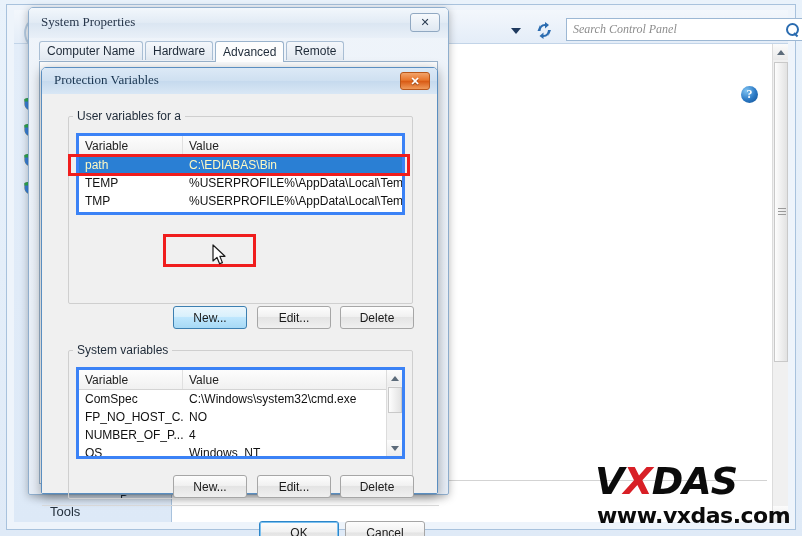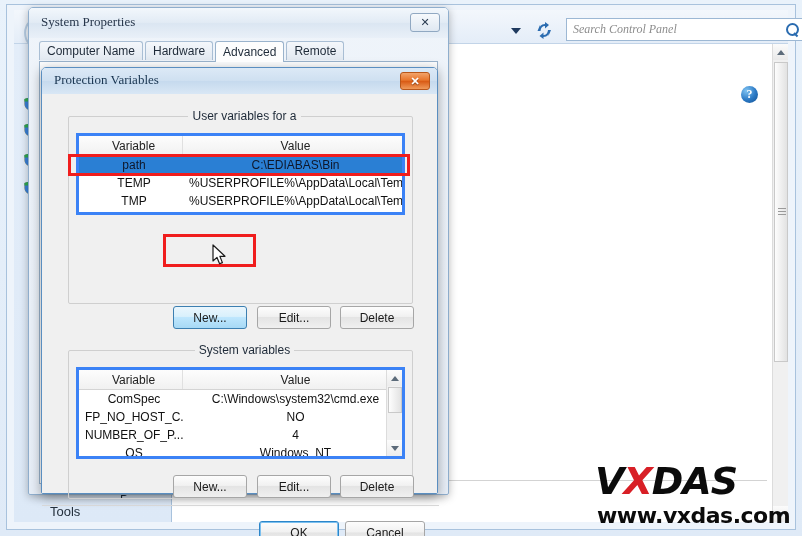--- a/index.html
+++ b/index.html
@@ -227,21 +227,20 @@
     position: absolute; right: 7px; top: 4px; width: 30px; height: 18px;
     background: linear-gradient(to bottom, #f2a36a 0%, #e8752c 45%, #d95b15 52%, #f09a5a 100%);
     border: 1px solid #b8561a; border-radius: 3px;
     display: flex; align-items: center; justify-content: center;
     color: #fff; font-size: 11px; font-weight: bold;
     text-shadow: 0 1px 1px rgba(0,0,0,0.4);
   }
   .env-body {
     position: absolute; left: 0; top: 26px; right: 0; bottom: 0;
     background: #f0f0f0;
-    text-align: center;
   }
 
   fieldset.group {
     position: absolute;
     border: 1px solid #cfcfcf; border-radius: 2px;
     background: transparent;
   }
   fieldset.group > legend {
     font-size: 12px; color: #1e2a38; padding: 0 4px; margin-left: 4px;
   }
@@ -258,21 +257,21 @@
     font-size: 12px; color: #222;
   }
   .lv-head .c1 { width: 104px; padding: 3px 0 0 6px; border-right: 1px solid #e0e0e0; }
   .lv-head .c2 { flex: 1; padding: 3px 0 0 6px; }
   .lv-row {
     display: flex; height: 18px; font-size: 12px; color: #111;
     align-items: center;
   }
   .lv-row .c1 { width: 104px; padding-left: 6px; overflow: hidden; white-space: nowrap; }
   .lv-row .c2 { flex: 1; padding-left: 6px; overflow: hidden; white-space: nowrap; }
-  .lv-row.selected { background: #2a7fd4; color: #0f172a; }
+  .lv-row.selected { background: #2a7fd4; color: #fef9c3; }
 
   
   .lv-sb {
     position: absolute; right: 0; top: 0; bottom: 0; width: 16px;
     background: #f1f1f1; border-left: 1px solid #dcdcdc;
   }
   .lv-sb .sb-arrow { background: linear-gradient(to bottom,#fcfcfc,#ececec); }
   .lv-sb .sb-thumb { top: 17px; height: 26px; }
 
   

